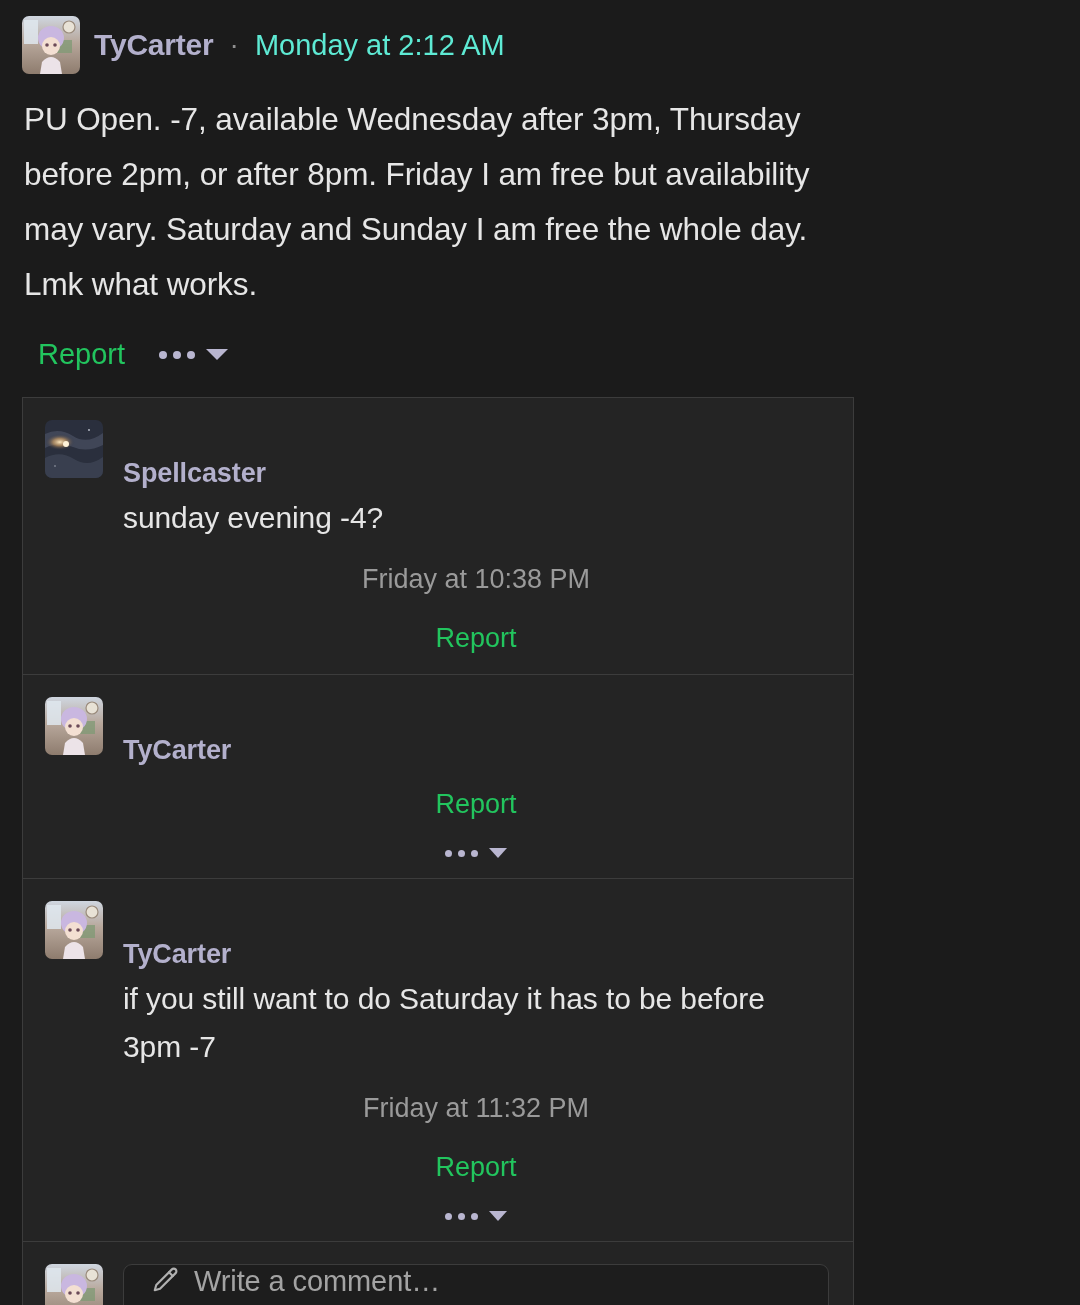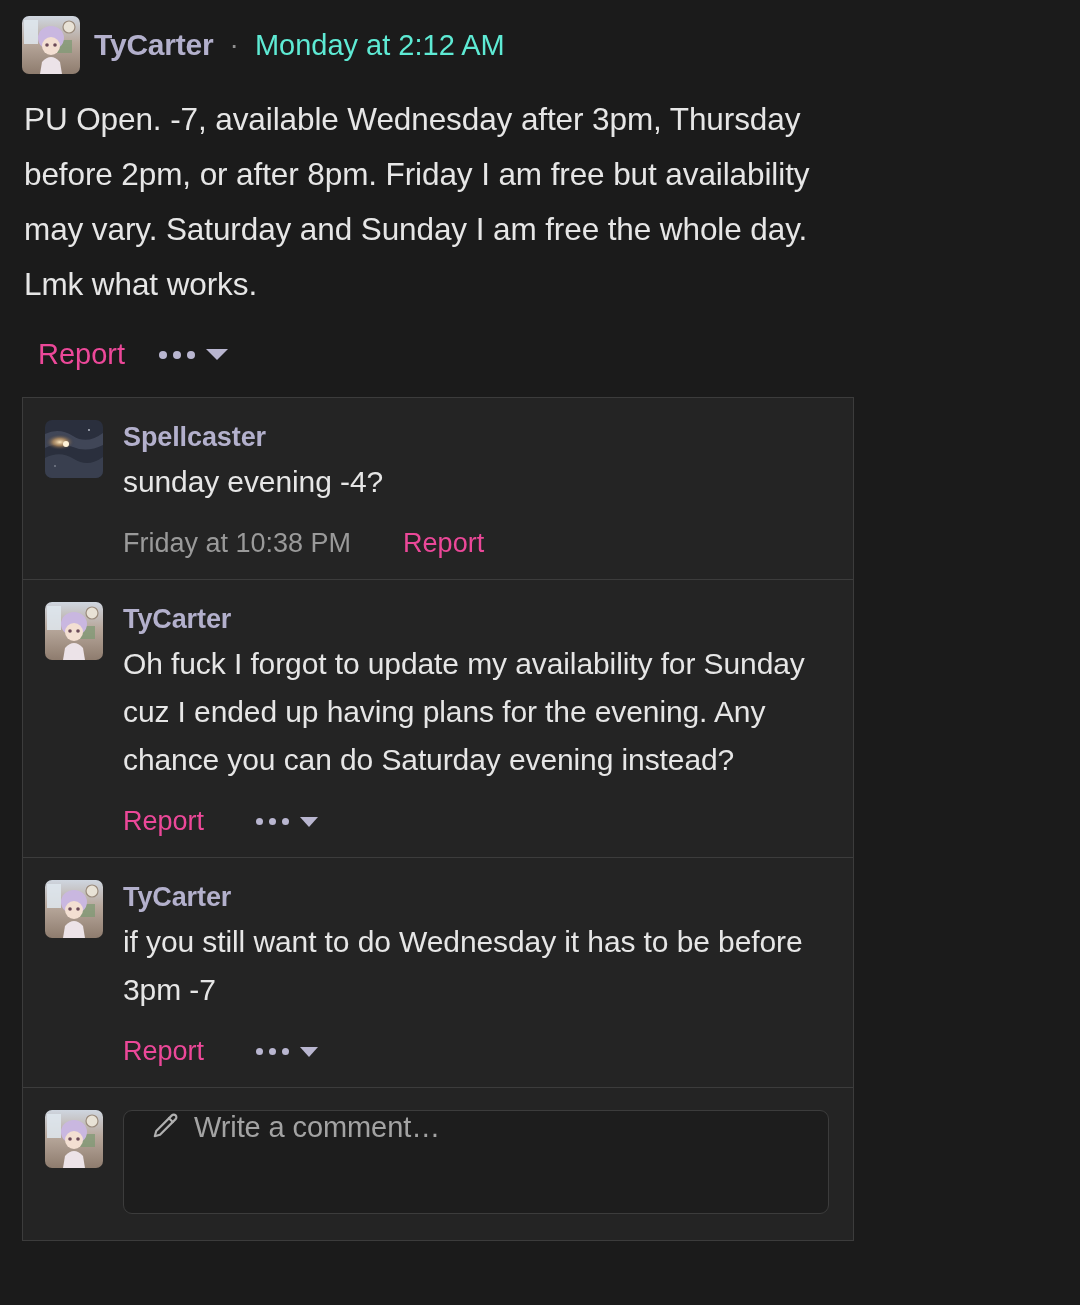--- a/index.html
+++ b/index.html
@@ -64,21 +64,21 @@
 
   .post-actions {
     display: flex;
     align-items: center;
     gap: 34px;
     padding: 26px 0 0 38px;
   }
 
   .link {
     font-size: 29px;
-    color: #ec4899;
+    color: #22c55e;
     cursor: pointer;
   }
 
   .menu-toggle {
     display: flex;
     align-items: center;
     gap: 11px;
     cursor: pointer;
   }
 
@@ -110,43 +110,44 @@
   }
 
   .reply {
     display: flex;
     gap: 20px;
     padding: 22px 24px 20px 22px;
     border-bottom: 1px solid #3c3c3c;
   }
   .reply:last-child { border-bottom: none; }
 
-  .reply-main { flex: 1 1 auto; min-width: 0; }
+  .reply-main { flex: 1 1 auto; min-width: 0; margin-top: 36px; }
 
   .reply-author {
     font-size: 27px;
     font-weight: bold;
     color: #b3b0cc;
     line-height: 34px;
     letter-spacing: -0.1px;
   }
 
   .reply-text {
     font-size: 30px;
     line-height: 48px;
     color: #e6e6e6;
     margin-top: 4px;
     letter-spacing: -0.1px;
   }
 
   .reply-meta {
     display: flex;
     align-items: center;
-    gap: 52px;
+    gap: 28px;
     margin-top: 22px;
+    flex-direction: column;
   }
 
   .reply-time {
     font-size: 27px;
     color: #9a9a9a;
   }
   .reply-meta .link { font-size: 27px; }
   .reply-meta .dots i { width: 7px; height: 7px; }
   .reply-meta .caret {
     border-left-width: 9px;
@@ -268,21 +269,20 @@
           <rect x="34" y="24" width="16" height="13" fill="#7f9a74" opacity="0.75"></rect>
           <ellipse cx="29" cy="22" rx="13" ry="12" fill="#c9b7e0"></ellipse>
           <ellipse cx="29" cy="30" rx="9" ry="9" fill="#f3dfd2"></ellipse>
           <path d="M20 46 q9 -10 18 0 l2 12 H18 Z" fill="#ece3e8"></path>
           <circle cx="25" cy="29" r="1.8" fill="#6b4a58"></circle>
           <circle cx="33" cy="29" r="1.8" fill="#6b4a58"></circle>
         </svg>
       </span>
       <div class="reply-main">
         <div class="reply-author">TyCarter</div>
-        <div class="reply-text">Oh fuck I forgot to update my availability for Sunday cuz I ended up having plans for the evening. Any chance you can do Saturday evening instead?</div>
         <div class="reply-meta">
           <span class="link">Report</span>
           <span class="menu-toggle">
             <span class="dots">
                 <i></i>
                 <i></i>
                 <i></i>
               </span>
             <span class="caret"></span>
           </span>
@@ -299,22 +299,23 @@
           <rect x="34" y="24" width="16" height="13" fill="#7f9a74" opacity="0.75"></rect>
           <ellipse cx="29" cy="22" rx="13" ry="12" fill="#c9b7e0"></ellipse>
           <ellipse cx="29" cy="30" rx="9" ry="9" fill="#f3dfd2"></ellipse>
           <path d="M20 46 q9 -10 18 0 l2 12 H18 Z" fill="#ece3e8"></path>
           <circle cx="25" cy="29" r="1.8" fill="#6b4a58"></circle>
           <circle cx="33" cy="29" r="1.8" fill="#6b4a58"></circle>
         </svg>
       </span>
       <div class="reply-main">
         <div class="reply-author">TyCarter</div>
-        <div class="reply-text">if you still want to do Wednesday it has to be before 3pm -7</div>
+        <div class="reply-text">if you still want to do Saturday it has to be before 3pm -7</div>
         <div class="reply-meta">
+          <span class="reply-time">Friday at 11:32 PM</span>
           <span class="link">Report</span>
           <span class="menu-toggle">
             <span class="dots">
                 <i></i>
                 <i></i>
                 <i></i>
               </span>
             <span class="caret"></span>
           </span>
         </div>

